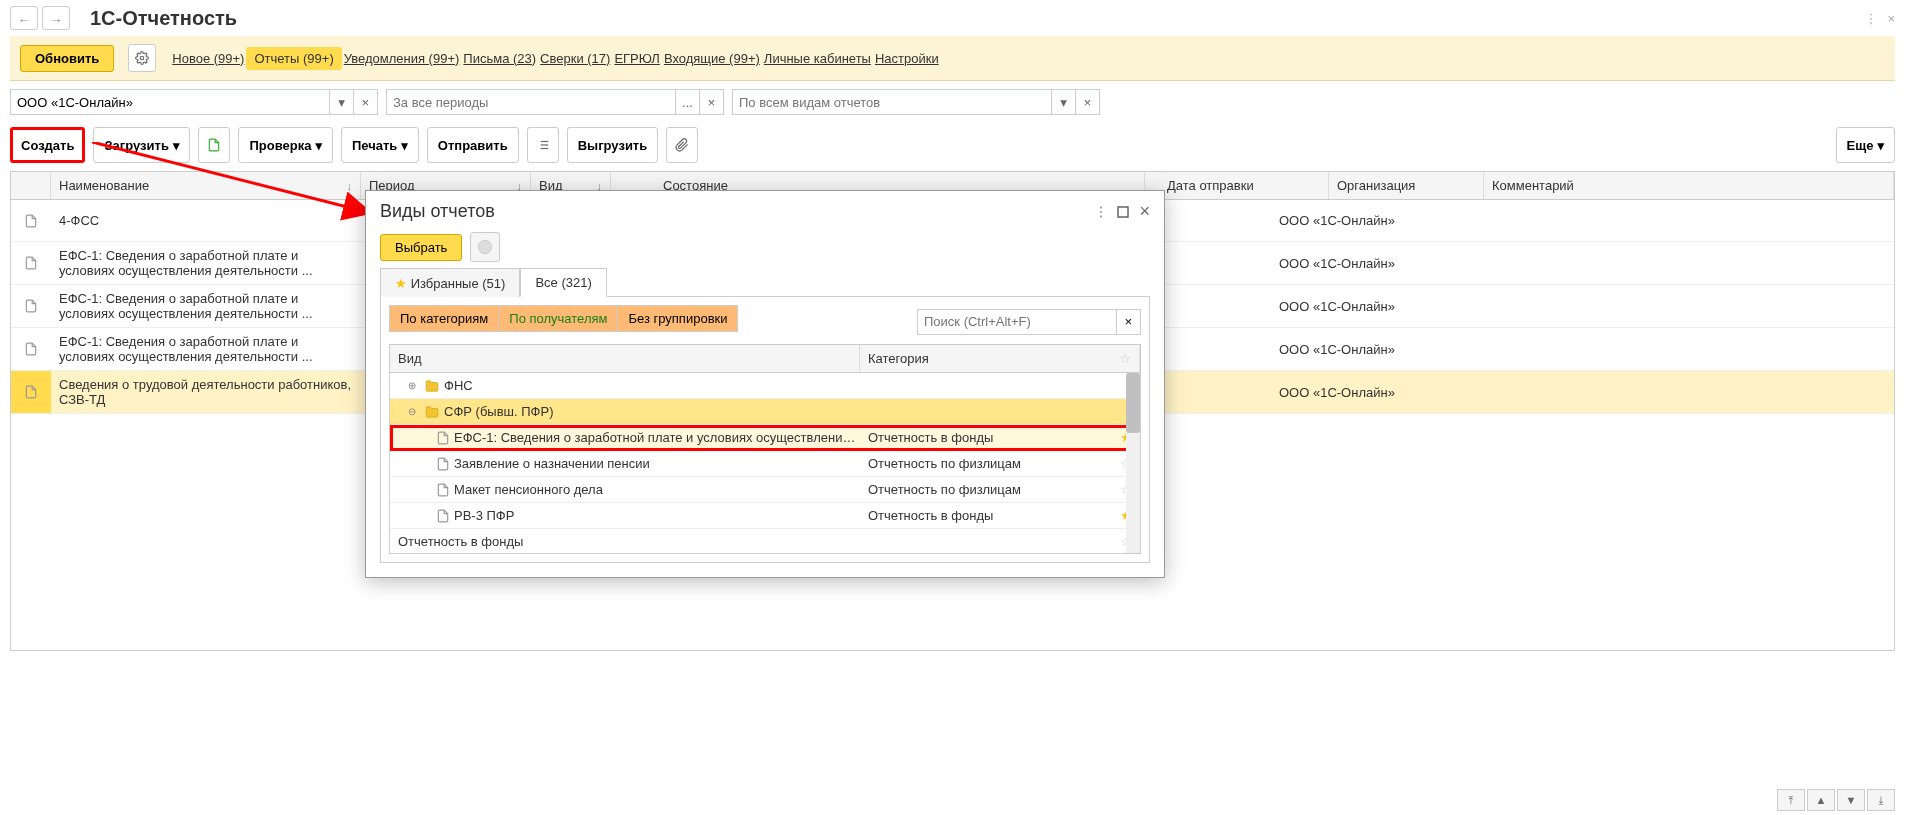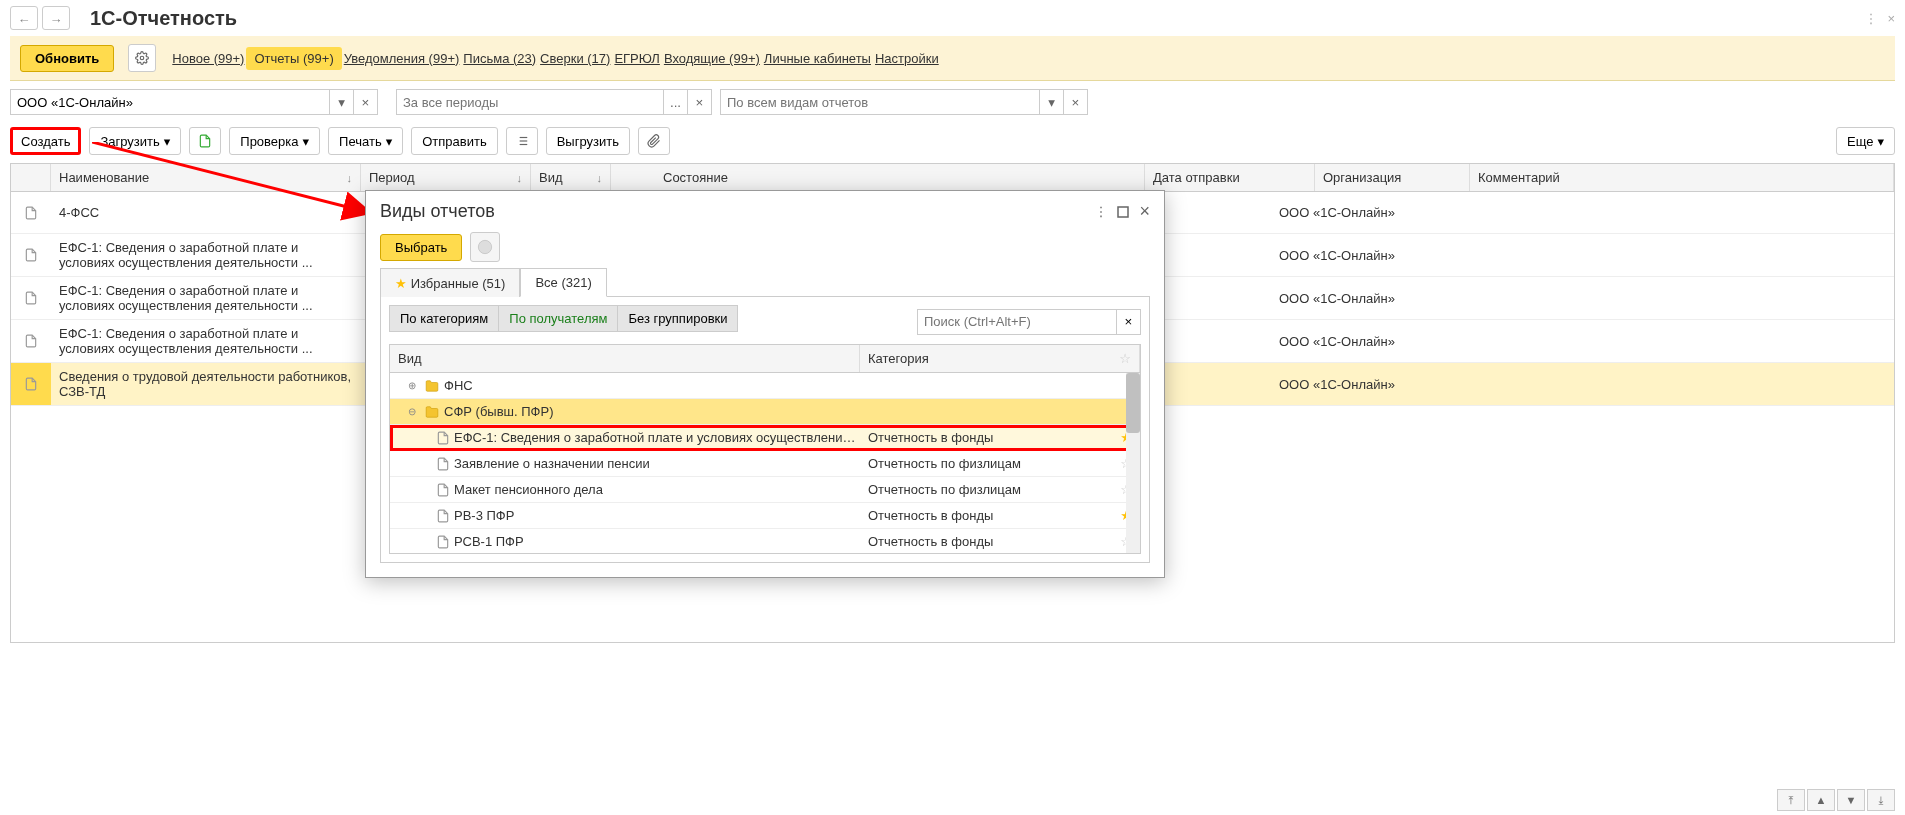--- a/index.html
+++ b/index.html
@@ -19,40 +19,40 @@
 .btn-gear { width: 28px; height: 28px; border: 1px solid #ccc; background: #fff; border-radius: 3px; display: flex; align-items: center; justify-content: center; cursor: pointer; }
 .tab-link { text-decoration: underline; color: #333; cursor: pointer; padding: 4px 2px; }
 .tab-link.active { background: #ffdb4d; text-decoration: none; padding: 4px 8px; border-radius: 3px; }
 
 
 .filter-bar { display: flex; gap: 8px; padding: 8px 10px; align-items: center; }
 .filter-group { display: flex; }
 .filter-input { border: 1px solid #ccc; padding: 4px 6px; height: 26px; font-size: 13px; }
 .filter-btn { width: 24px; height: 26px; border: 1px solid #ccc; border-left: none; background: #fff; cursor: pointer; display: flex; align-items: center; justify-content: center; color: #666; }
 .org-input { width: 320px; }
-.period-input { width: 268px; margin-left: 10px; }
+.period-input { width: 290px; }
 .type-input { width: 320px; }
 
 
 .action-toolbar { display: flex; gap: 8px; padding: 4px 10px 8px; align-items: center; }
-.btn { border: 1px solid #ccc; background: #fff; padding: 5px 10px; border-radius: 3px; cursor: pointer; font-size: 13px; display: flex; align-items: center; gap: 4px; height: 28px; }
+.btn { border: 1px solid #ccc; background: #fff; padding: 5px 10px; border-radius: 3px; cursor: pointer; font-size: 13px; display: flex; align-items: center; gap: 4px; height: 36px; font-weight: bold; }
 .btn.highlighted { border: 3px solid red; padding: 3px 8px; }
 .spacer { flex: 1; }
 .icon-btn { width: 32px; padding: 0; justify-content: center; }
 
 
 .list-container { margin: 0 10px; border: 1px solid #ccc; position: relative; height: 480px; }
 .list-header { display: flex; background: #f5f5f5; border-bottom: 1px solid #ccc; }
 .list-header-cell { padding: 6px 8px; border-right: 1px solid #ddd; display: flex; align-items: center; justify-content: space-between; font-size: 13px; }
 .col-icon { width: 40px; }
 .col-name { width: 310px; }
 .col-period { width: 170px; }
 .col-type { width: 80px; }
 .col-state { width: 490px; margin-left: 44px; }
-.col-sent { width: 170px; }
+.col-sent { width: 170px; margin-left: 14px; }
 .col-org { width: 155px; }
 .col-comment { flex: 1; }
 .sort-arrow { color: #888; font-size: 11px; }
 
 .list-body { }
 .list-row { display: flex; border-bottom: 1px solid #eee; min-height: 42px; align-items: center; }
 .list-row.selected { background: #fff3c6; }
 .list-row.selected .cell-icon { background: #ffdb4d; }
 .cell { padding: 6px 8px; font-size: 13px; }
 .cell-icon { width: 40px; display: flex; align-items: center; justify-content: center; align-self: stretch; }
@@ -77,21 +77,21 @@
 .btn-select { background: #ffdb4d; border: 1px solid #d4a800; padding: 5px 14px; border-radius: 3px; cursor: pointer; font-size: 13px; }
 .btn-round { width: 30px; height: 30px; border: 1px solid #ccc; border-radius: 3px; background: #f5f5f5; display: flex; align-items: center; justify-content: center; cursor: pointer; }
 
 .dialog-tabs { display: flex; padding: 0 14px; }
 .dialog-tab { padding: 6px 14px; border: 1px solid #ccc; background: #f5f5f5; cursor: pointer; display: flex; align-items: center; gap: 4px; }
 .dialog-tab.active { background: #fff; border-bottom-color: #fff; position: relative; z-index: 2; }
 .dialog-tab:not(.active) { border-bottom: none; }
 
 .dialog-content { border: 1px solid #ccc; margin: -1px 14px 14px; padding: 8px 8px; }
 .group-toggle { display: flex; gap: 0; margin-bottom: 6px; }
-.group-btn { border: 1px solid #ccc; padding: 5px 10px; background: #e5e5e5; cursor: pointer; font-size: 13px; }
+.group-btn { border: 1px solid #ccc; padding: 5px 10px; background: #fdba74; cursor: pointer; font-size: 13px; }
 .group-btn:not(:first-child) { border-left: none; }
 .group-btn.active { color: #1a7f1a; }
 .search-group { display: inline-flex; float: right; padding-left: 32px; }
 .search-input { border: 1px solid #ccc; padding: 4px 6px; height: 26px; width: 200px; font-size: 13px; }
 .search-clear { width: 24px; height: 26px; border: 1px solid #ccc; border-left: none; background: #fff; cursor: pointer; }
 
 .tree-container { border: 1px solid #ccc; margin-top: 6px; position: relative; }
 .tree-header { display: flex; background: #f5f5f5; border-bottom: 1px solid #ccc; }
 .tree-header-cell { padding: 6px 8px; border-right: 1px solid #ddd; font-size: 13px; }
 .th-type { width: 470px; }
@@ -458,29 +458,20 @@
                 </svg>
               </span>
               <span style="overflow:hidden;text-overflow:ellipsis;">РВ-3 ПФР</span>
             </div>
             <div class="tree-cell-cat">
               <span>Отчетность в фонды</span>
               <span class="star fav">★</span>
             </div>
           </div>
           <div class="tree-row">
-            <div class="tree-cell-type tree-indent-2">
-              <span class="doc-icon">
-                <svg width="14" height="16" viewBox="0 0 24 24" fill="none" stroke="#999" stroke-width="2">
-                  <path d="M14 2H6a2 2 0 0 0-2 2v16a2 2 0 0 0 2 2h12a2 2 0 0 0 2-2V8z"></path>
-                  <polyline points="14 2 14 8 20 8"></polyline>
-                </svg>
-              </span>
-              <span style="overflow:hidden;text-overflow:ellipsis;">РСВ-1 ПФР</span>
-            </div>
             <div class="tree-cell-cat">
               <span>Отчетность в фонды</span>
               <span class="star ">☆</span>
             </div>
           </div>
         </div>
       <div class="tree-scrollbar">
           <div class="tree-thumb"></div>
         </div>
     </div>

